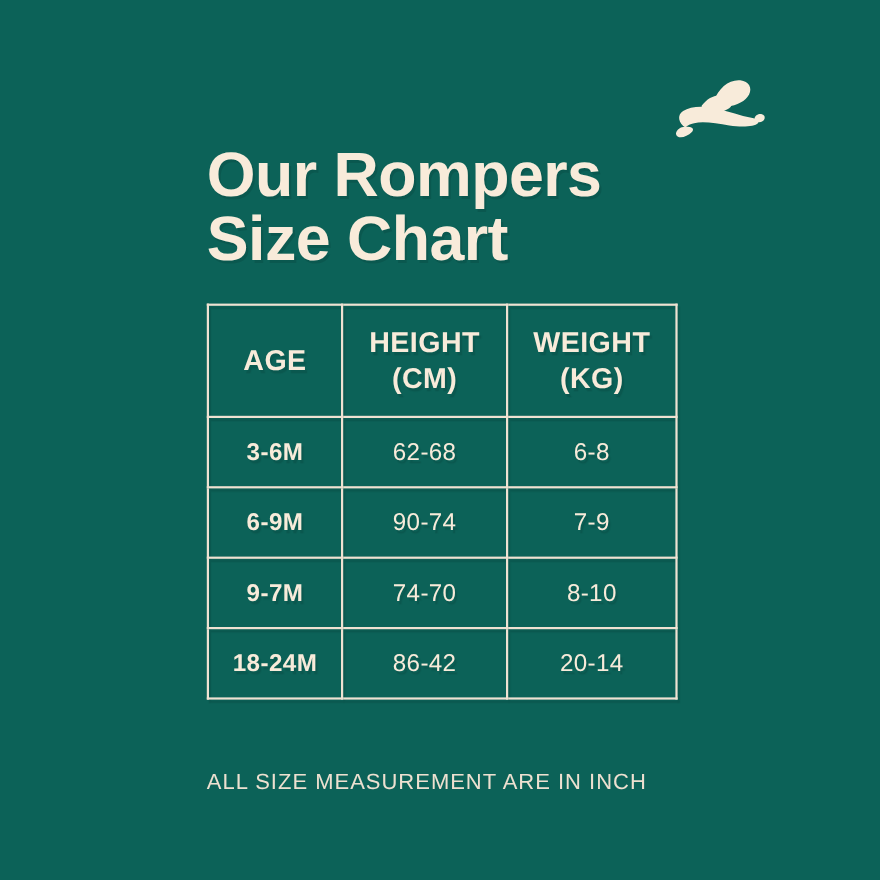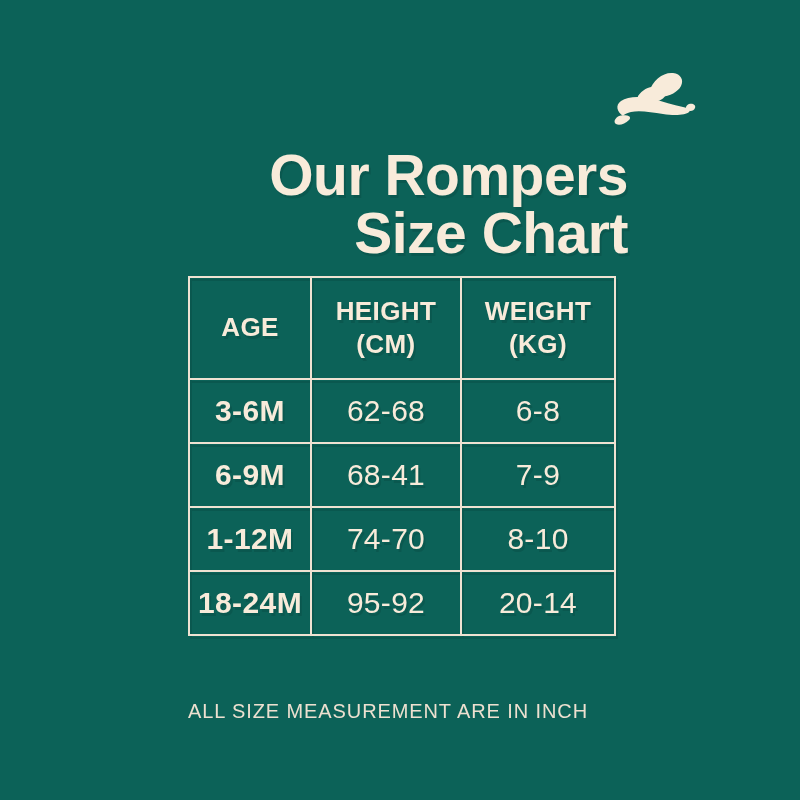--- a/index.html
+++ b/index.html
@@ -29,30 +29,29 @@
     top: 66px;
     width: 92px;
     height: 66px;
   }
   .logo svg { display: block; width: 100%; height: 100%; }
 
   
   .title {
     position: absolute;
     left: 188px;
-    top: 108px;
+    top: 92px;
     width: 440px;
     color: #F8EBDA;
     font-family: "Liberation Sans", sans-serif;
     font-weight: bold;
     font-size: 57px;
     line-height: 1.02;
     letter-spacing: -0.5px;
     text-shadow: 2px 3px 0 rgba(0,0,0,0.10);
-    text-align: right;
   }
   .title-line { display: block; white-space: nowrap; }
 
   
   .size-table {
     position: absolute;
     left: 188px;
     top: 276px;
     width: 426px;
     border-collapse: collapse;
@@ -76,21 +75,21 @@
     height: 100px;
     font-weight: bold;
     font-size: 26px;
     line-height: 1.28;
     letter-spacing: 0.4px;
   }
   .hdr-sub { display: block; }
 
   .size-table tbody td {
     height: 62px;
-    font-size: 30px;
+    font-size: 22px;
     font-weight: normal;
     letter-spacing: 0.3px;
   }
   .size-table tbody td.age-cell {
     font-weight: bold;
     letter-spacing: 0.4px;
   }
 
   
   .footnote {
@@ -156,31 +155,31 @@
       </tr>
     </thead>
     <tbody>
       <tr>
         <td class="age-cell">3-6M</td>
         <td>62-68</td>
         <td>6-8</td>
       </tr>
       <tr>
         <td class="age-cell">6-9M</td>
-        <td>68-41</td>
+        <td>90-74</td>
         <td>7-9</td>
       </tr>
       <tr>
-        <td class="age-cell">1-12M</td>
+        <td class="age-cell">9-7M</td>
         <td>74-70</td>
         <td>8-10</td>
       </tr>
       <tr>
         <td class="age-cell">18-24M</td>
-        <td>95-92</td>
+        <td>86-42</td>
         <td>20-14</td>
       </tr>
     </tbody>
   </table>
 
   <div class="footnote">ALL SIZE MEASUREMENT ARE IN INCH</div>
 
 </div>
 
 </body></html>

